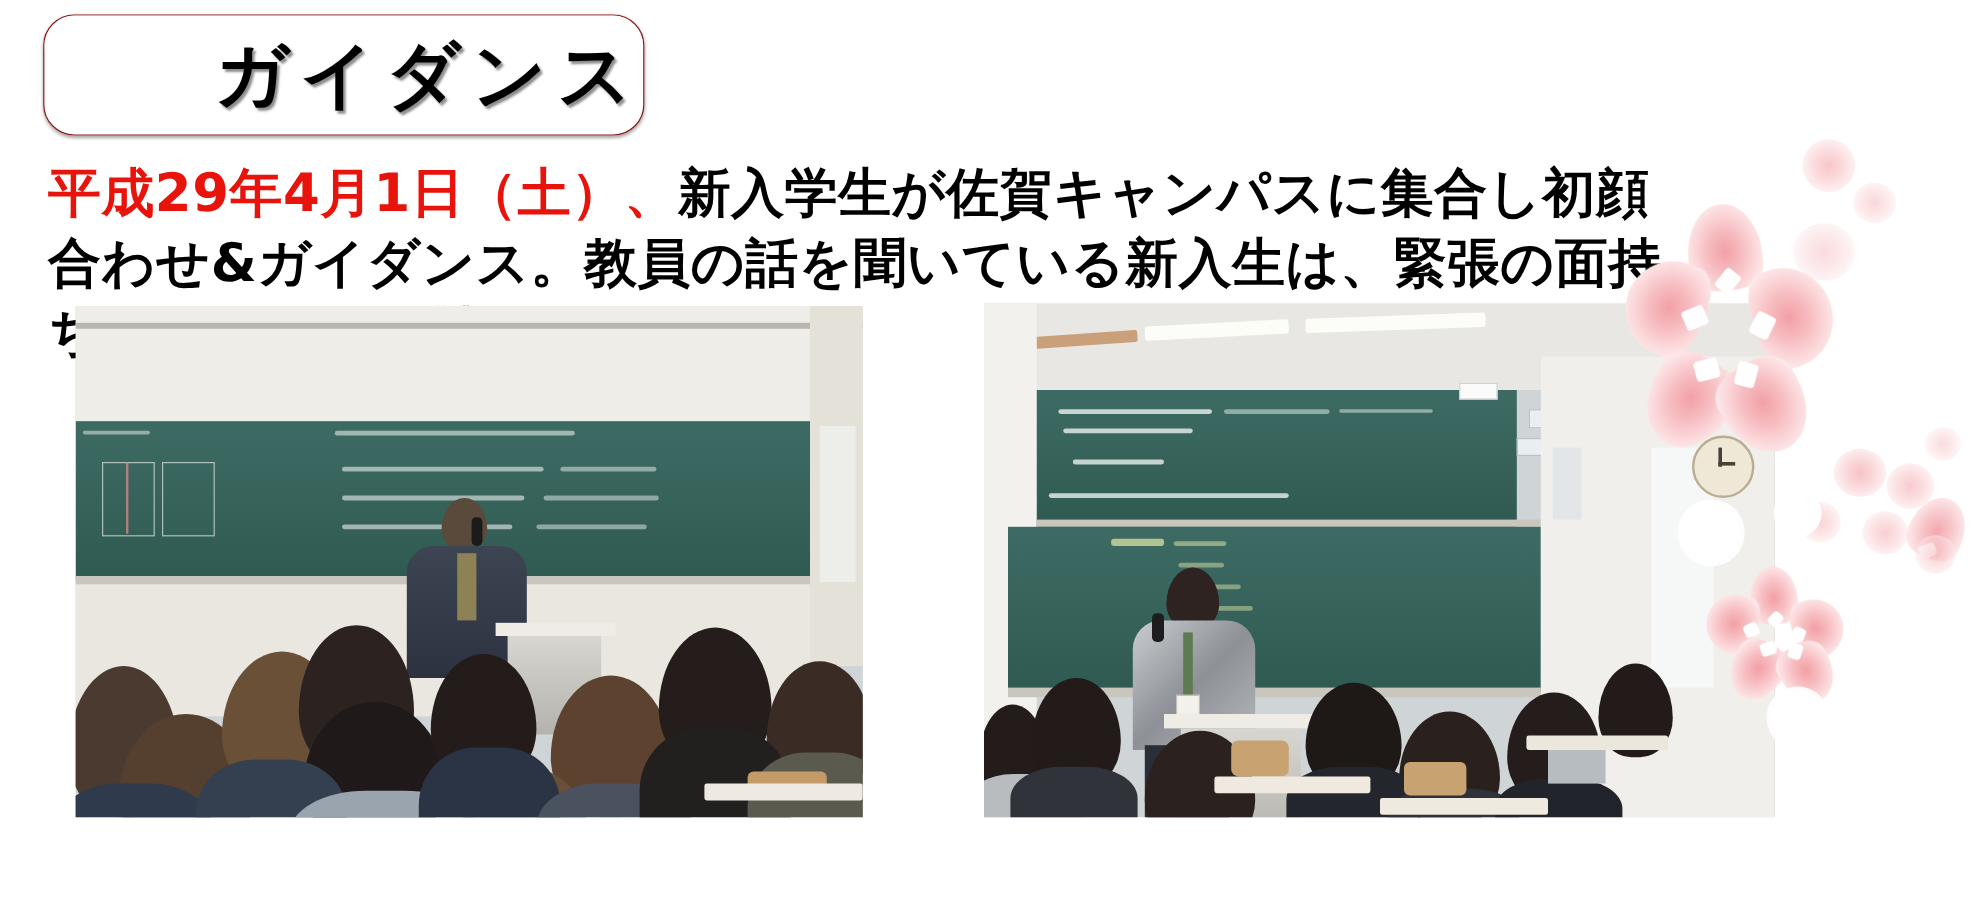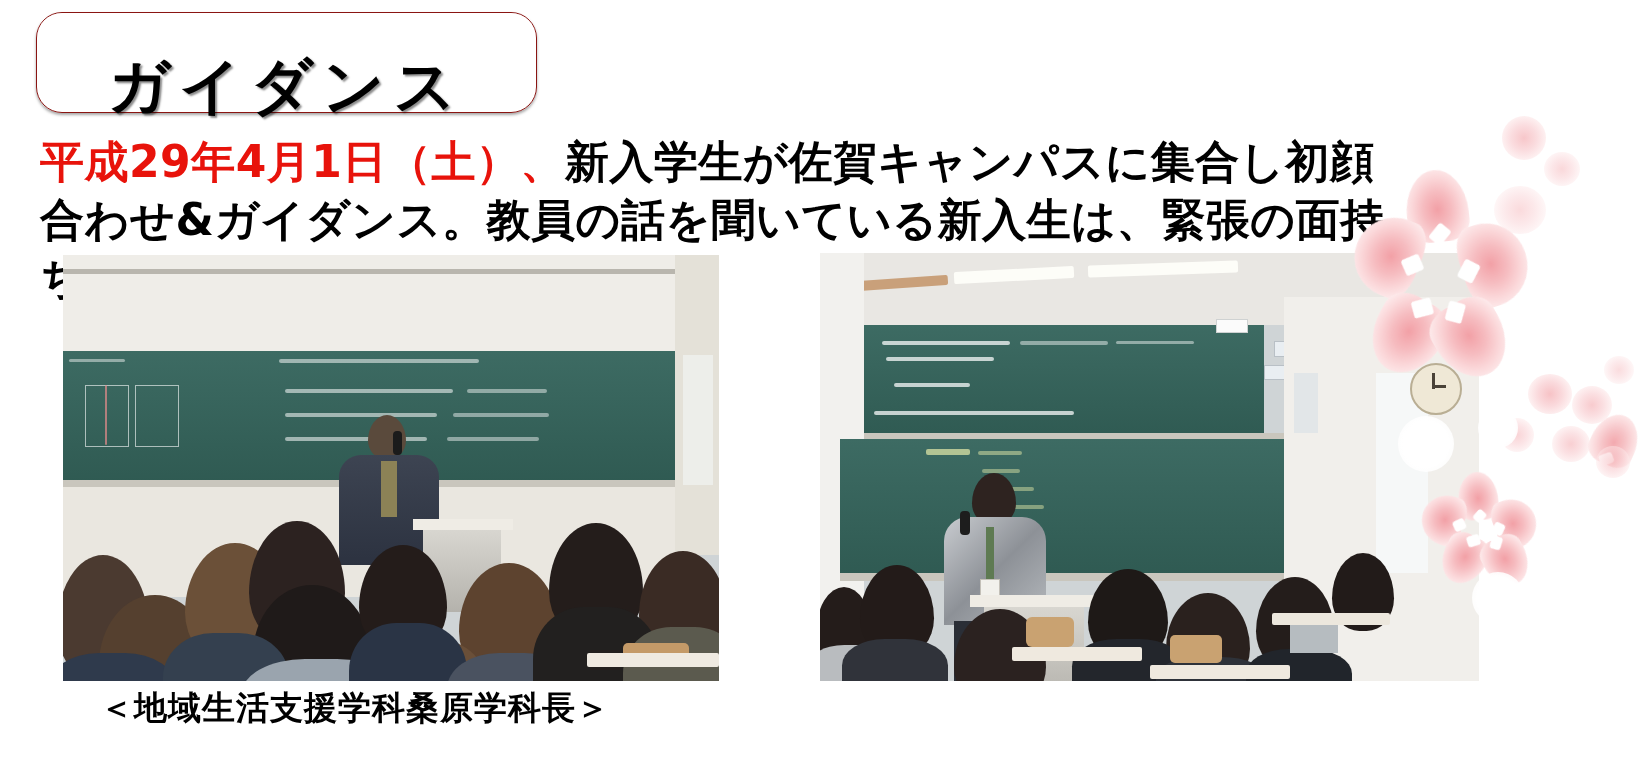--- a/index.html
+++ b/index.html
@@ -44,30 +44,29 @@
     height: 46%;
     border-radius: 25px 25px 40% 40% / 25px 25px 18px 18px;
     background: linear-gradient(to bottom, rgba(255,255,255,0.55), rgba(255,255,255,0.04));
     pointer-events: none;
   }
   #title-text {
     position: absolute;
     left: 0; right: 0;
     top: 50%;
     transform: translateY(-50%);
-    text-align: center;
+    text-align: right;
     font-family: "DejaVu Sans", "Liberation Sans", sans-serif;
     font-size: 61px;
     font-weight: bold;
     color: #000000;
     letter-spacing: 9px;
     text-shadow: 2px 2px 2px rgba(0,0,0,0.45);
     line-height: 1;
     white-space: nowrap;
-    margin-top: 22px;
   }
 
   
   #body-text {
     position: absolute;
     left: 40px;
     top: 133px;
     width: 1360px;
     font-size: 44px;
     font-weight: bold;
@@ -301,21 +300,20 @@
 
       <div class="chair" style="left:206px;top:364px;width:48px;height:30px;background:#c9a271;border-radius:6px;"></div>
       <div class="desk" style="left:192px;top:394px;width:130px;height:14px;background:#efe9df;"></div>
       <div class="chair" style="left:350px;top:382px;width:52px;height:28px;background:#c9a271;"></div>
       <div class="desk" style="left:330px;top:412px;width:140px;height:14px;background:#efe9df;"></div>
       <div class="desk" style="left:452px;top:360px;width:118px;height:12px;background:#ece7dd;"></div>
       <div style="position:absolute;left:470px;top:372px;width:48px;height:28px;background:#b6bcc0;"></div>
     </div>
   </div>
 
-  <div class="caption" id="caption-left">＜地域生活支援学科桑原学科長＞</div>
 
   <div class="petal" style="left:1406px;top:170px;width:62px;height:72px;transform:rotate(-6deg);"></div>
   <div class="petal" style="left:1348px;top:222px;width:80px;height:66px;transform:rotate(-68deg);"></div>
   <div class="petal" style="left:1452px;top:230px;width:84px;height:66px;transform:rotate(72deg);"></div>
   <div class="petal" style="left:1372px;top:296px;width:70px;height:78px;transform:rotate(-150deg);"></div>
   <div class="petal" style="left:1436px;top:300px;width:70px;height:78px;transform:rotate(150deg);"></div>
 
   <div class="petal" style="left:1458px;top:472px;width:40px;height:48px;transform:rotate(-4deg);"></div>
   <div class="petal" style="left:1418px;top:498px;width:50px;height:42px;transform:rotate(-70deg);"></div>
   <div class="petal" style="left:1490px;top:502px;width:50px;height:42px;transform:rotate(70deg);"></div>

